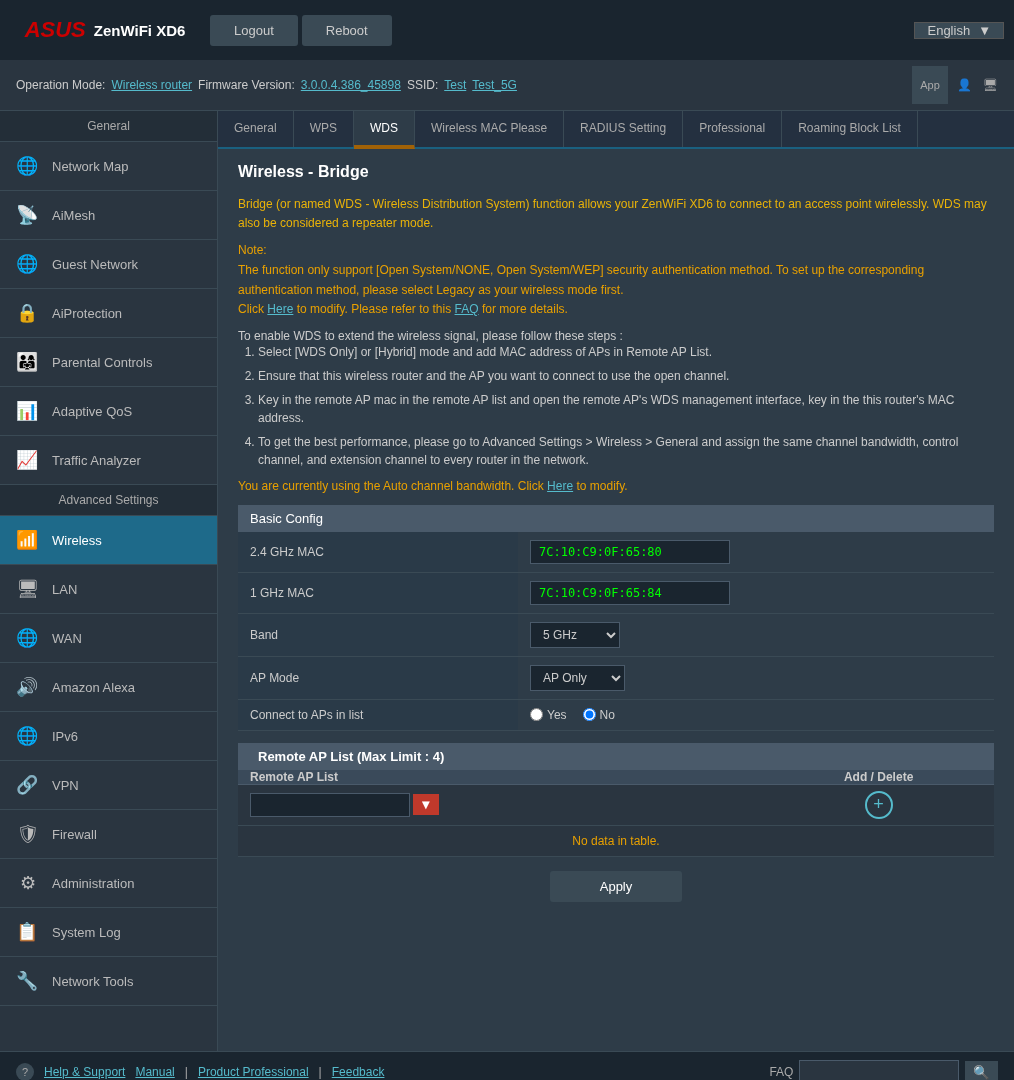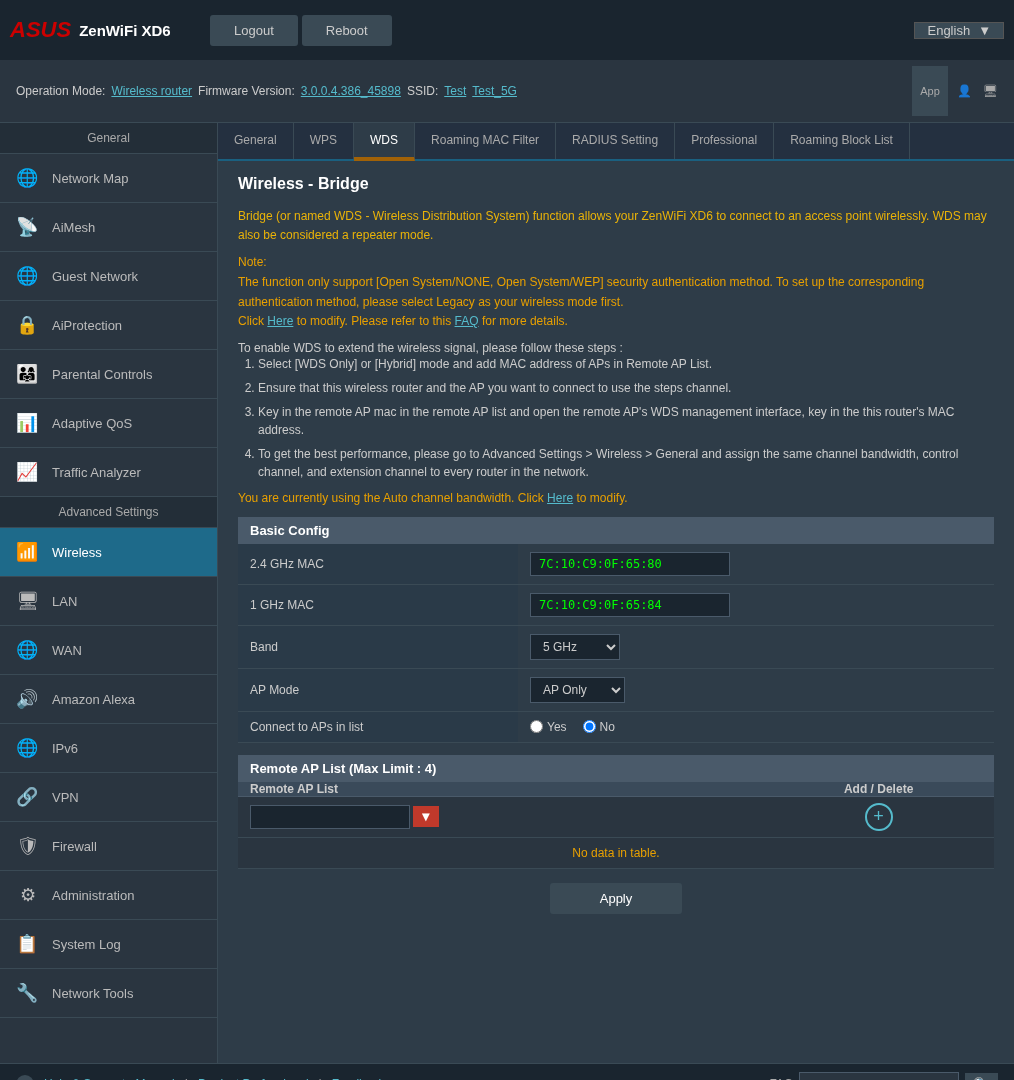--- a/index.html
+++ b/index.html
@@ -1,29 +1,29 @@
 <!DOCTYPE html>
 <html><head>
   <meta charset="utf-8">
   <style>
     * { box-sizing: border-box; margin: 0; padding: 0; }
     body { background: #2a3540; font-family: Arial, sans-serif; font-size: 13px; color: #ccc; width: 1014px; min-height: 1080px; }
 
     
     .header { background: #1a252f; display: flex; align-items: center; height: 60px; padding: 0 10px; gap: 10px; }
-    .logo-area { display: flex; align-items: center; gap: 8px; color: #fff; font-weight: bold; font-size: 15px; min-width: 190px; }
+    .logo-area { display: flex; align-items: center; gap: 8px; color: #fff; font-weight: bold; font-size: 15px; min-width: 190px; justify-content: center; }
     .logo-asus { color: #c00; font-size: 22px; font-weight: 900; font-style: italic; }
     .header-btns { display: flex; gap: 4px; flex: 1; }
     .header-btn { background: #3a4a55; color: #ccc; border: none; padding: 8px 24px; cursor: pointer; font-size: 13px; border-radius: 3px; }
     .lang-select { margin-left: auto; display: flex; align-items: center; background: #3a4a55; border: 1px solid #555; color: #ccc; padding: 0 12px; cursor: pointer; gap: 8px; font-size: 13px; }
 
     
     .status-bar { background: #2a3540; border-bottom: 1px solid #3a4a55; padding: 6px 16px; display: flex; align-items: center; gap: 6px; font-size: 12px; }
     .status-bar a { color: #5bc; text-decoration: underline; cursor: pointer; }
-    .status-bar .app-btn { margin-left: auto; background: #3a4a55; color: #aaa; border: none; padding: 19px 8px; font-size: 11px; cursor: pointer; }
+    .status-bar .app-btn { margin-left: auto; background: #3a4a55; color: #aaa; border: none; padding: 13px 8px; font-size: 11px; cursor: pointer; }
     .status-bar .icons { display: flex; gap: 10px; align-items: center; color: #aaa; }
 
     
     .layout { display: flex; min-height: calc(1080px - 60px - 35px - 45px); }
 
     
     .sidebar { width: 218px; background: #2a3540; border-right: 1px solid #3a4a55; flex-shrink: 0; }
     .sidebar-section-title { color: #aaa; font-size: 12px; text-align: center; padding: 8px 0; background: #232e38; border-bottom: 1px solid #3a4a55; }
     .sidebar-item { display: flex; align-items: center; gap: 10px; padding: 10px 14px; cursor: pointer; color: #bbb; border-bottom: 1px solid #3a4a55; }
     .sidebar-item.active { background: #1e6a8a; color: #fff; }
@@ -44,36 +44,36 @@
     .note-label { color: #e8a000; font-size: 12px; margin-bottom: 4px; }
     .note-text { color: #e8a000; font-size: 12px; line-height: 1.6; margin-bottom: 10px; }
     .note-text a { color: #5bc; text-decoration: underline; cursor: pointer; }
     .steps { color: #ccc; font-size: 12px; margin-bottom: 10px; }
     .steps ol { margin-left: 20px; }
     .steps li { margin-bottom: 6px; line-height: 1.5; }
     .auto-channel-note { color: #e8a000; font-size: 12px; margin-bottom: 12px; }
     .auto-channel-note a { color: #5bc; text-decoration: underline; cursor: pointer; }
 
     
-    .section-header-bar { background: #4a5a6a; color: #fff; padding: 6px 12px; font-size: 13px; font-weight: bold; margin-bottom: 0; }
+    .section-header-bar { background: #4a5a6a; color: #fff; padding: 6px 12px; font-size: 13px; font-weight: normal; margin-bottom: 0; }
     .config-table { width: 100%; border-collapse: collapse; }
     .config-table tr { border-bottom: 1px solid #3a4a55; }
     .config-table td { padding: 8px 12px; font-size: 12px; vertical-align: middle; }
     .config-table td:first-child { color: #ccc; width: 280px; background: #2a3a48; }
     .config-table td:last-child { background: #2e3c48; }
     .config-input { background: #1a252f; border: 1px solid #4a5a6a; color: #0f0; padding: 4px 8px; font-size: 12px; font-family: monospace; width: 200px; }
     .config-select { background: #1a252f; border: 1px solid #4a5a6a; color: #ccc; padding: 4px 8px; font-size: 12px; min-width: 90px; }
 
     
     .radio-group { display: flex; gap: 16px; align-items: center; }
     .radio-label { display: flex; align-items: center; gap: 4px; color: #ccc; font-size: 12px; cursor: pointer; }
 
     
     .remote-section { margin-top: 12px; }
-    .remote-header { background: #4a5a6a; color: #fff; padding: 6px 12px; font-size: 13px; font-weight: bold; }
+    .remote-header { background: #4a5a6a; color: #fff; padding: 6px 20px; font-size: 13px; font-weight: bold; }
     .remote-table { width: 100%; border-collapse: collapse; }
     .remote-table th { background: #3a4a5a; color: #ccc; padding: 0 12px; font-size: 12px; text-align: left; border-bottom: 1px solid #4a5a6a; }
     .remote-table th:last-child { text-align: center; }
     .remote-table td { padding: 8px 12px; font-size: 12px; border-bottom: 1px solid #3a4a55; background: #2a3540; }
     .remote-input-row td { background: #2a3540; padding: 6px 12px; }
     .remote-input { background: #1a252f; border: 1px solid #4a5a6a; color: #ccc; padding: 4px 6px; font-size: 12px; width: 160px; }
     .dropdown-btn { background: #c0392b; border: none; color: #fff; padding: 3px 6px; cursor: pointer; }
     .add-btn { width: 28px; height: 28px; border-radius: 50%; border: 2px solid #5bc; background: transparent; color: #5bc; font-size: 18px; cursor: pointer; display: flex; align-items: center; justify-content: center; margin: auto; }
     .no-data { color: #e8a000; text-align: center; padding: 10px; font-size: 12px; background: #2a3540; }
 
@@ -198,42 +198,42 @@
       <span>Network Tools</span>
     </div>
   </div>
 
   <div class="main">
 
     <div class="tabs">
       <div class="tab">General</div>
       <div class="tab">WPS</div>
       <div class="tab active">WDS</div>
-      <div class="tab">Roaming MAC Filter</div>
+      <div class="tab">Wireless MAC Please</div>
       <div class="tab">RADIUS Setting</div>
       <div class="tab">Professional</div>
       <div class="tab">Roaming Block List</div>
     </div>
 
     <div class="content">
       <div class="page-title">Wireless - Bridge</div>
 
       <p class="description">Bridge (or named WDS - Wireless Distribution System) function allows your ZenWiFi XD6 to connect to an access point wirelessly. WDS may also be considered a repeater mode.</p>
 
       <div class="note-label">Note:</div>
       <div class="note-text">
         <span>The function only support [Open System/NONE, Open System/WEP] security authentication method. To set up the corresponding authentication method, please select Legacy as your wireless mode first.</span><br>
         <span>Click </span><a>Here</a><span> to modify. Please refer to this </span><a>FAQ</a><span> for more details.</span>
       </div>
 
       <div class="steps">
         <p>To enable WDS to extend the wireless signal, please follow these steps :</p>
         <ol>
           <li>Select [WDS Only] or [Hybrid] mode and add MAC address of APs in Remote AP List.</li>
-          <li>Ensure that this wireless router and the AP you want to connect to use the steps channel.</li>
+          <li>Ensure that this wireless router and the AP you want to connect to use the open channel.</li>
           <li>Key in the remote AP mac in the remote AP list and open the remote AP's WDS management interface, key in the this router's MAC address.</li>
           <li>To get the best performance, please go to Advanced Settings &gt; Wireless &gt; General and assign the same channel bandwidth, control channel, and extension channel to every router in the network.</li>
         </ol>
       </div>
 
       <div class="auto-channel-note">
         <span>You are currently using the Auto channel bandwidth. Click</span>
         <a>Here</a>
         <span>to modify.</span>
       </div>

